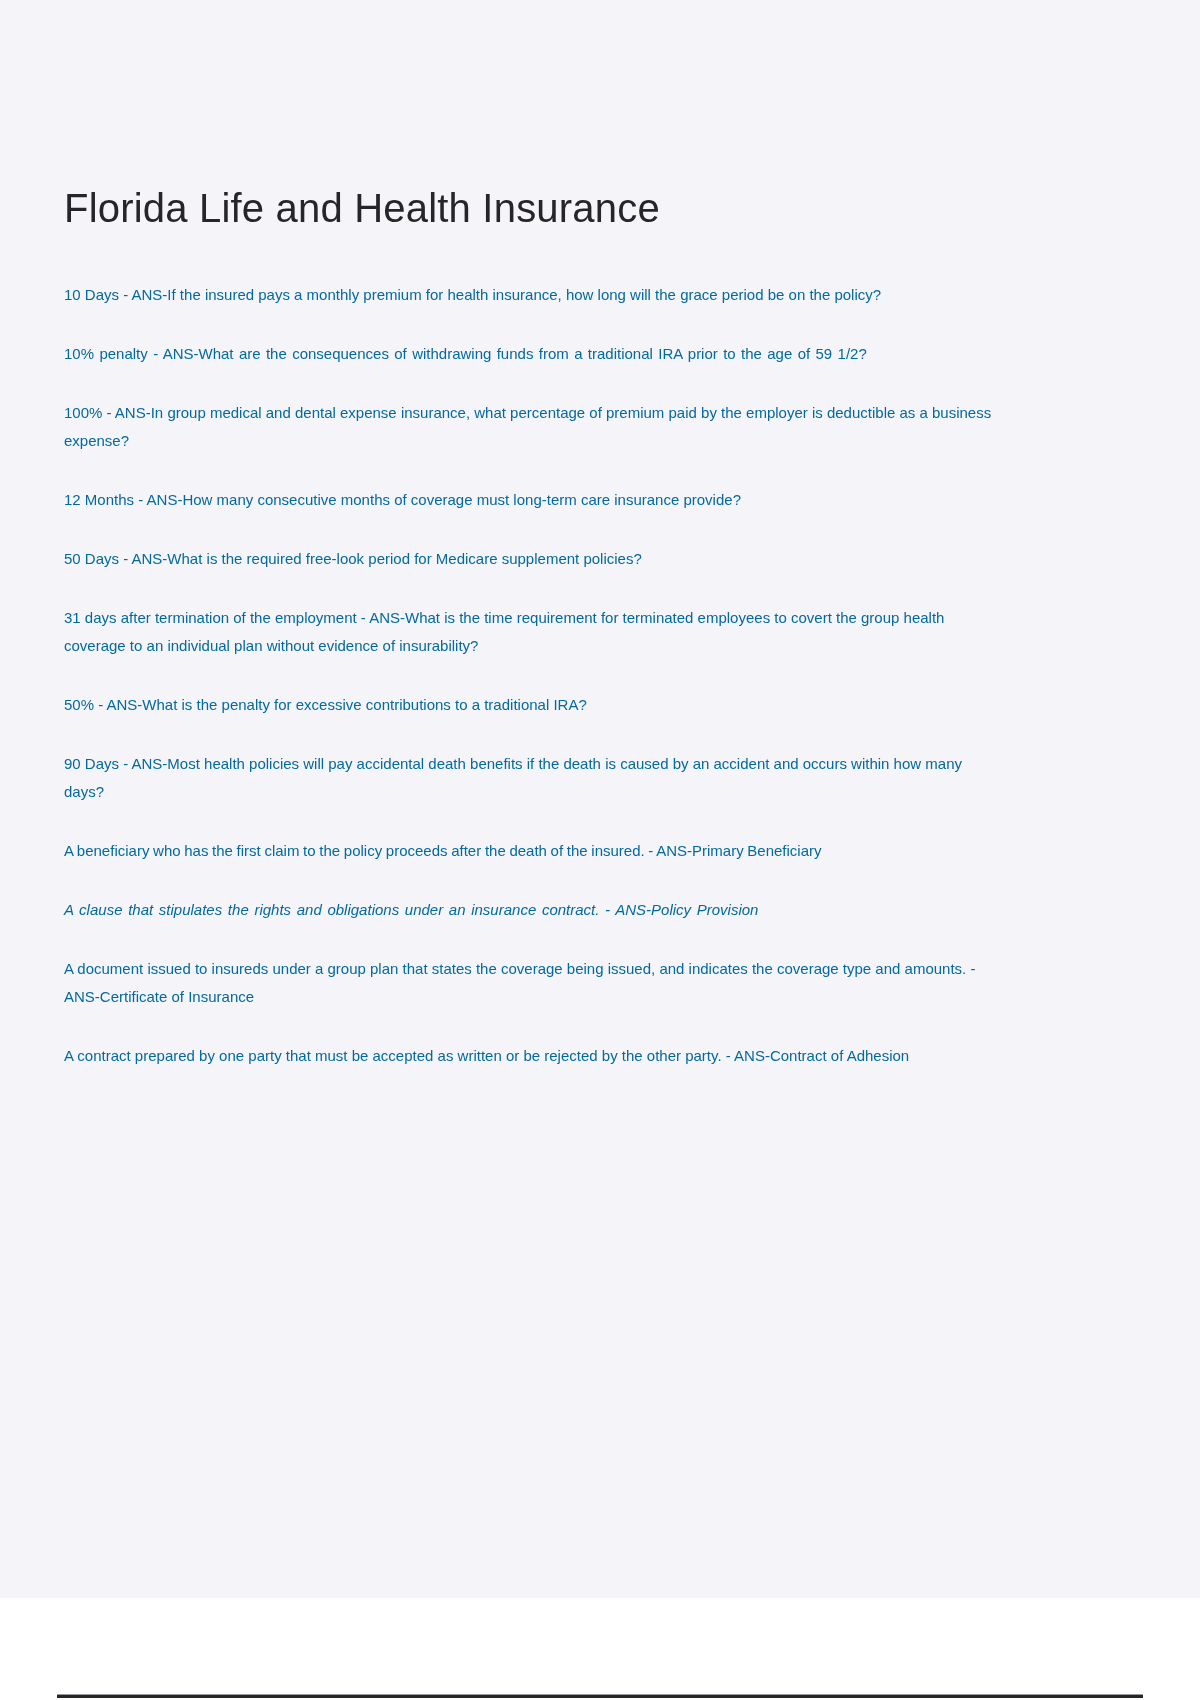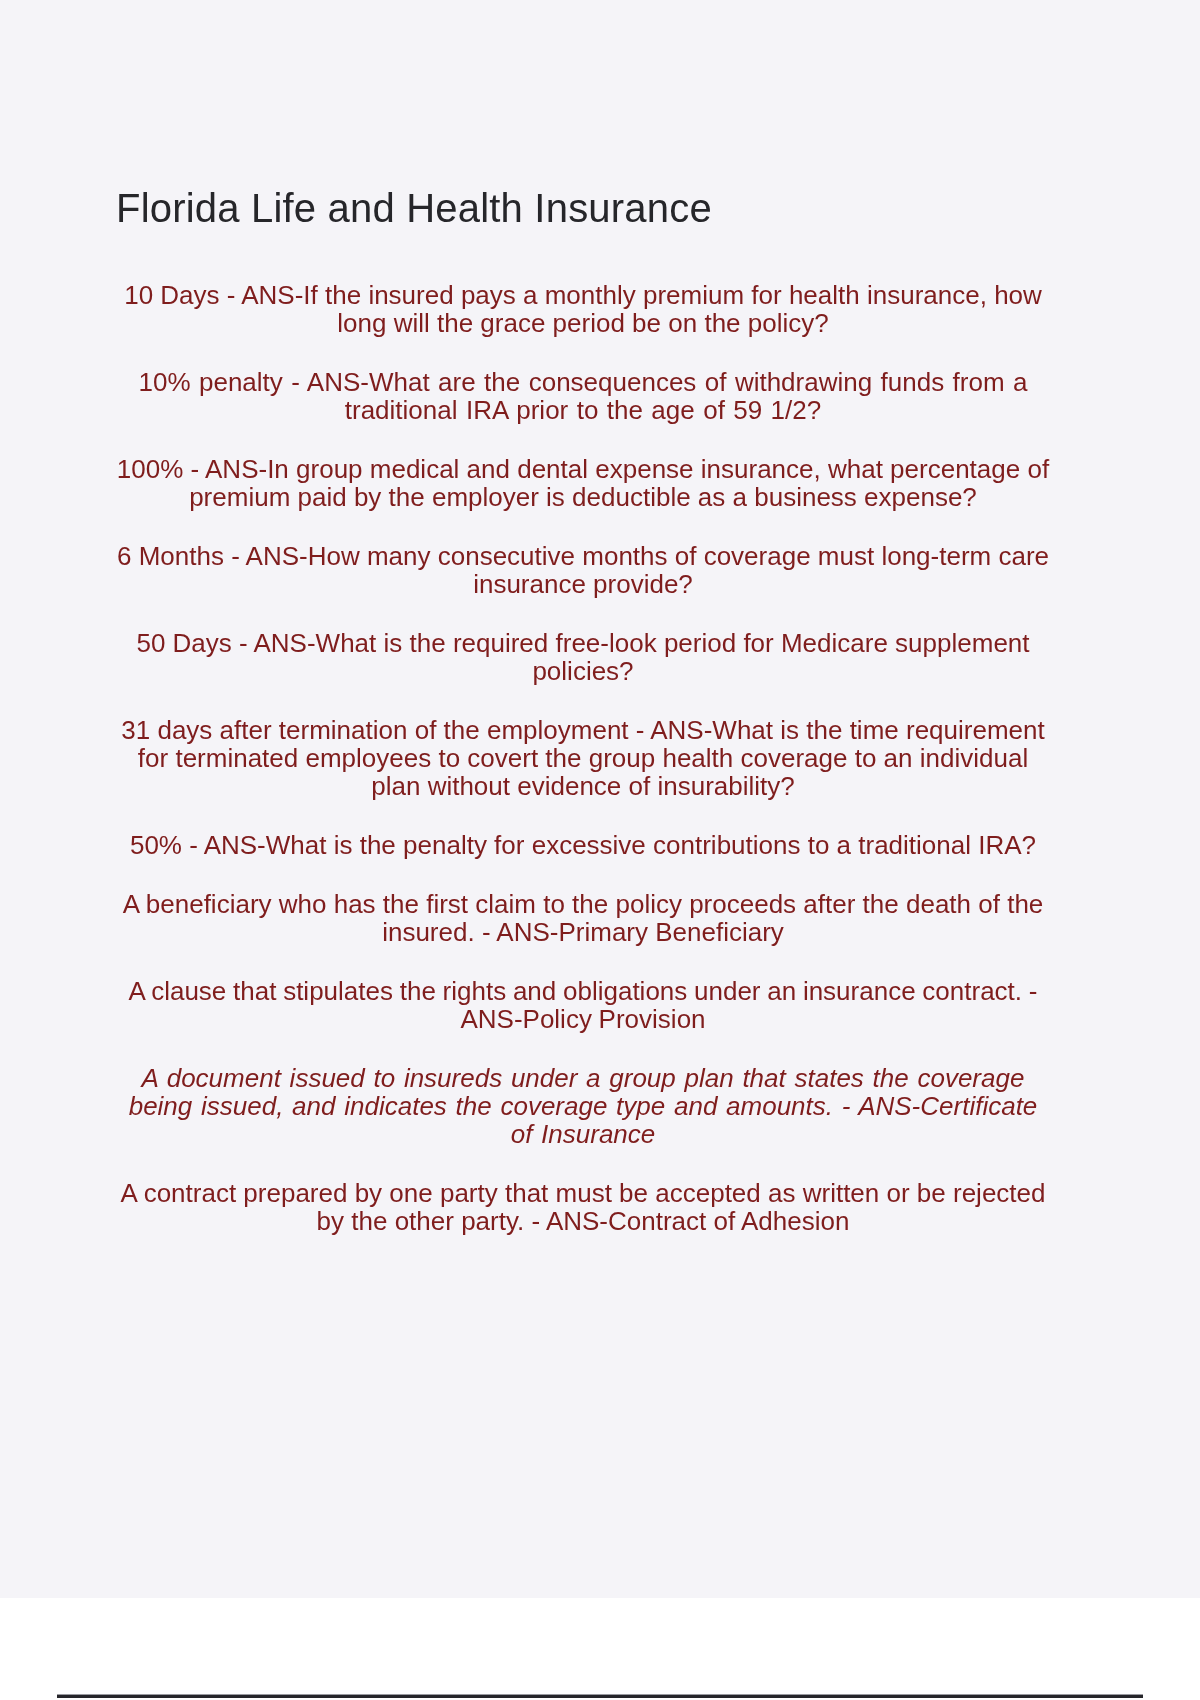--- a/index.html
+++ b/index.html
@@ -19,38 +19,37 @@
   }
   .page {
     position: absolute;
     top: 0;
     left: 0;
     width: 1200px;
     height: 1598px;
     background: #f5f4f8;
   }
   .content {
-    margin-left: 116px;
+    margin-left: 64px;
     width: 934px;
     padding-top: 184px;
   }
   h1.doc-title {
     font-size: 40px;
     line-height: 48px;
     font-weight: 400;
     margin: 0 0 49px 0;
     color: #26262a;
     letter-spacing: 0.2px;
   }
   .content p.qa {
-    font-size: 26px;
+    font-size: 15px;
     line-height: 28px;
     margin: 0 0 31px 0;
-    color: #7f1d1d;
-    text-align: center;
+    color: #0369a1;
   }
   
   .content p.qa:nth-of-type(2)  { word-spacing: 1.2px; }
   .content p.qa:nth-of-type(9)  { word-spacing: -0.5px; }
   .content p.qa:nth-of-type(10) { word-spacing: 1.5px; font-style: italic; }
   .page-gap {
     position: absolute;
     top: 1598px;
     left: 0;
     width: 1200px;
@@ -74,24 +73,25 @@
 <div class="viewport">
 
   <div class="page">
     <div class="content">
 
       <h1 class="doc-title">Florida Life and Health Insurance</h1>
 
       <p class="qa">10 Days - ANS-If the insured pays a monthly premium for health insurance, how long will the grace period be on the policy?</p>
       <p class="qa">10% penalty - ANS-What are the consequences of withdrawing funds from a traditional IRA prior to the age of 59 1/2?</p>
       <p class="qa">100% - ANS-In group medical and dental expense insurance, what percentage of premium paid by the employer is deductible as a business expense?</p>
-      <p class="qa">6 Months - ANS-How many consecutive months of coverage must long-term care insurance provide?</p>
+      <p class="qa">12 Months - ANS-How many consecutive months of coverage must long-term care insurance provide?</p>
       <p class="qa">50 Days - ANS-What is the required free-look period for Medicare supplement policies?</p>
       <p class="qa">31 days after termination of the employment - ANS-What is the time requirement for terminated employees to covert the group health coverage to an individual plan without evidence of insurability?</p>
       <p class="qa">50% - ANS-What is the penalty for excessive contributions to a traditional IRA?</p>
+      <p class="qa">90 Days - ANS-Most health policies will pay accidental death benefits if the death is caused by an accident and occurs within how many days?</p>
       <p class="qa">A beneficiary who has the first claim to the policy proceeds after the death of the insured. - ANS-Primary Beneficiary</p>
       <p class="qa">A clause that stipulates the rights and obligations under an insurance contract. - ANS-Policy Provision</p>
       <p class="qa">A document issued to insureds under a group plan that states the coverage being issued, and indicates the coverage type and amounts. - ANS-Certificate of Insurance</p>
       <p class="qa">A contract prepared by one party that must be accepted as written or be rejected by the other party. - ANS-Contract of Adhesion</p>
 
     </div>
   </div>
 
   <div class="page-gap"></div>
 

